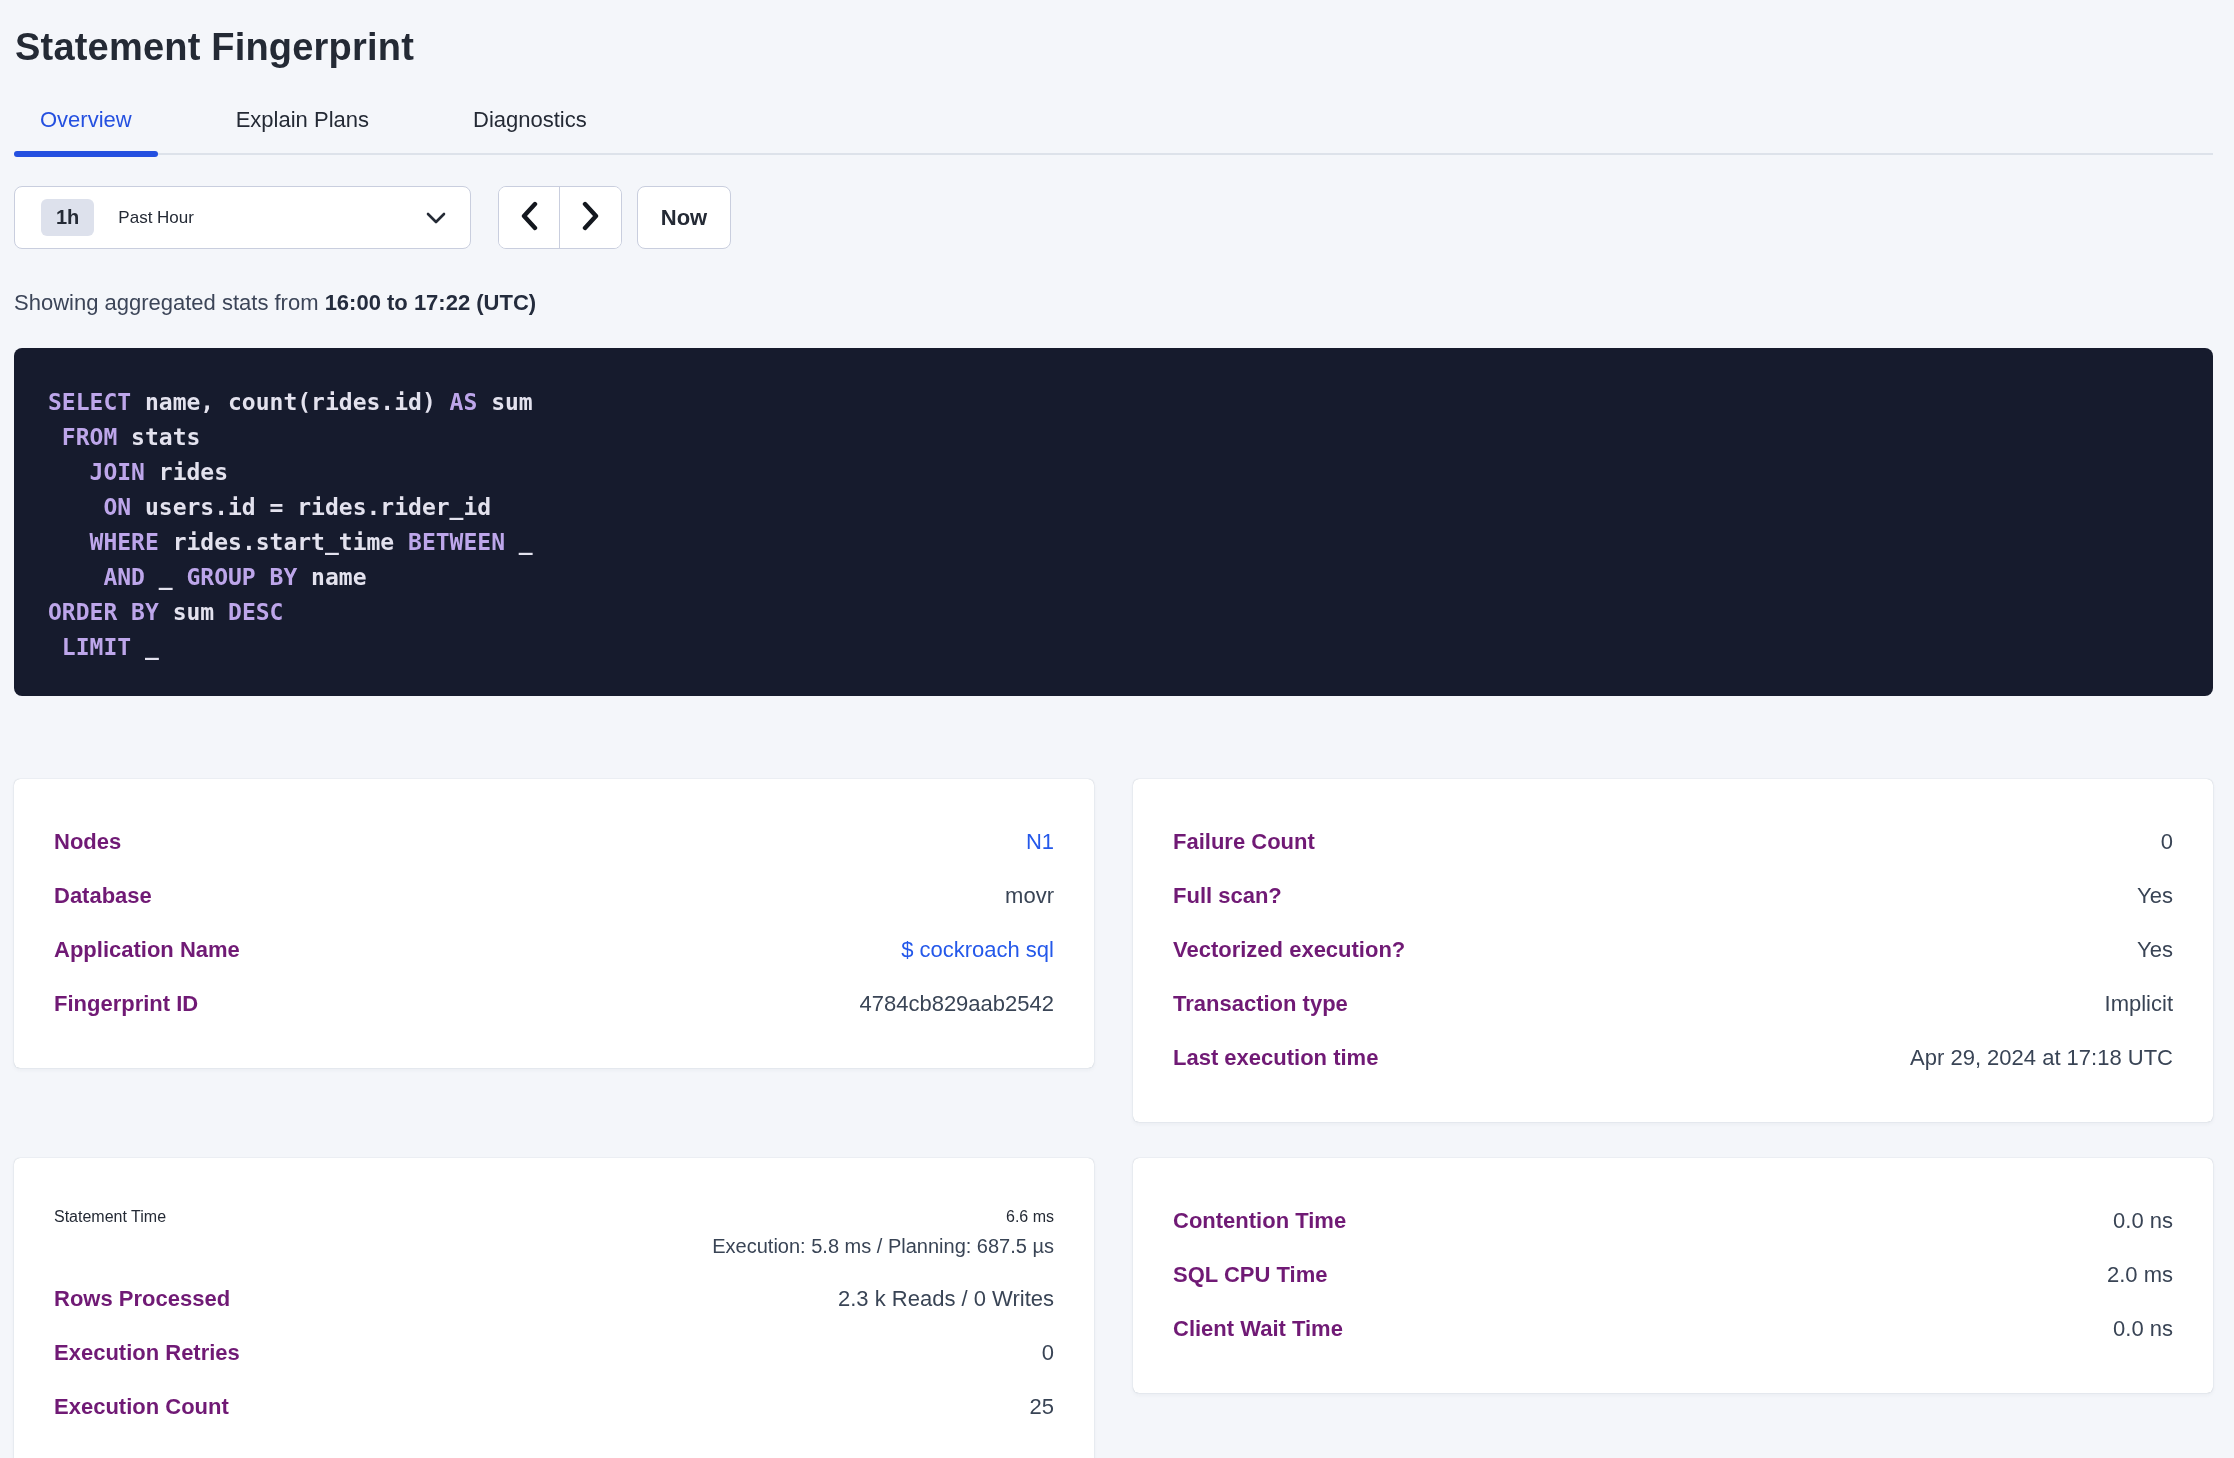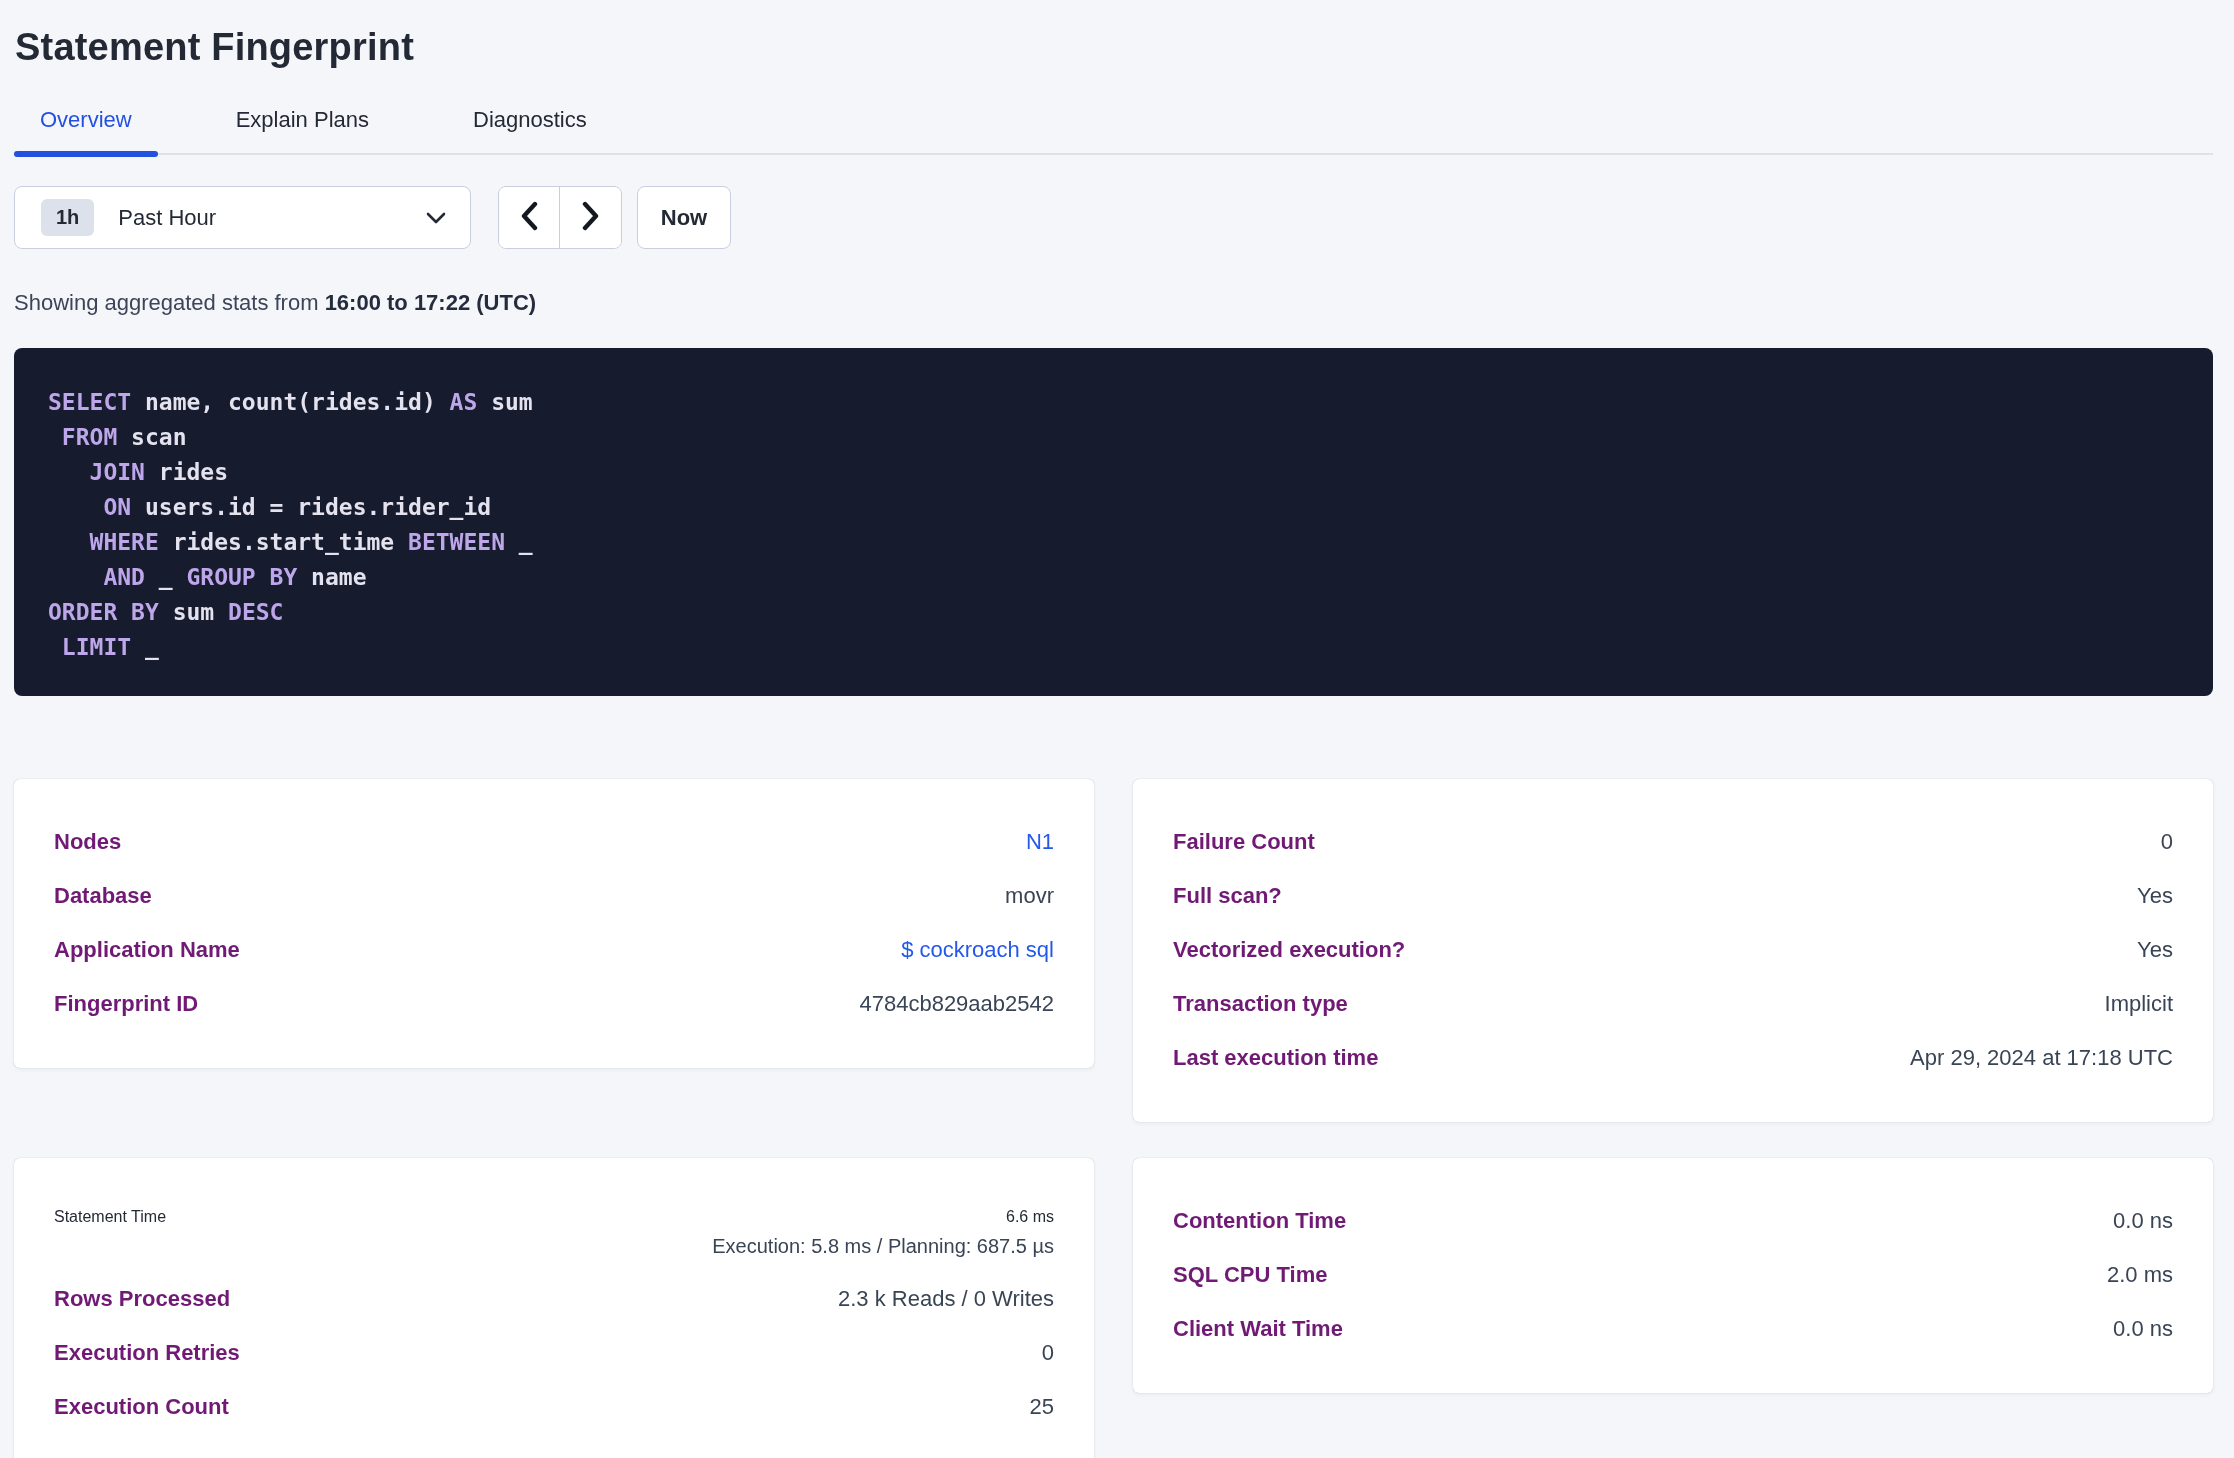--- a/index.html
+++ b/index.html
@@ -67,21 +67,21 @@
   }
   .time-badge {
     background: #dde1ec;
     border-radius: 6px;
     font-size: 20px;
     font-weight: 700;
     color: #242a35;
     padding: 7px 15px;
   }
   .time-label {
-    font-size: 22px;
+    font-size: 17px;
     color: #242a35;
     margin-left: 24px;
   }
   .caret { margin-left: auto; display: flex; align-items: center; }
 
   .arrow-group {
     display: flex;
     margin-left: 27px;
     height: 63px;
     background: #fff;
@@ -229,21 +229,21 @@
     </div>
 
     <button class="now-btn">Now</button>
   </div>
 
   <div class="stats-line"><span>Showing aggregated stats from </span><b>16:00 to 17:22 (UTC)</b></div>
 
   <div class="sql-box">
     <div class="sql-code">
         <div class="line"><span class="kw">SELECT</span><span> name, count(rides.id) </span><span class="kw">AS</span><span> sum</span></div>
-        <div class="line"><span> </span><span class="kw">FROM</span><span> scan</span></div>
+        <div class="line"><span> </span><span class="kw">FROM</span><span> stats</span></div>
         <div class="line"><span>   </span><span class="kw">JOIN</span><span> rides</span></div>
         <div class="line"><span>    </span><span class="kw">ON</span><span> users.id = rides.rider_id</span></div>
         <div class="line"><span>   </span><span class="kw">WHERE</span><span> rides.start_time </span><span class="kw">BETWEEN</span><span> _</span></div>
         <div class="line"><span>    </span><span class="kw">AND</span><span> _ </span><span class="kw">GROUP BY</span><span> name</span></div>
         <div class="line"><span class="kw">ORDER BY</span><span> sum </span><span class="kw">DESC</span></div>
         <div class="line"><span> </span><span class="kw">LIMIT</span><span> _</span></div>
       </div>
   </div>
 
   <div class="cards-grid">

